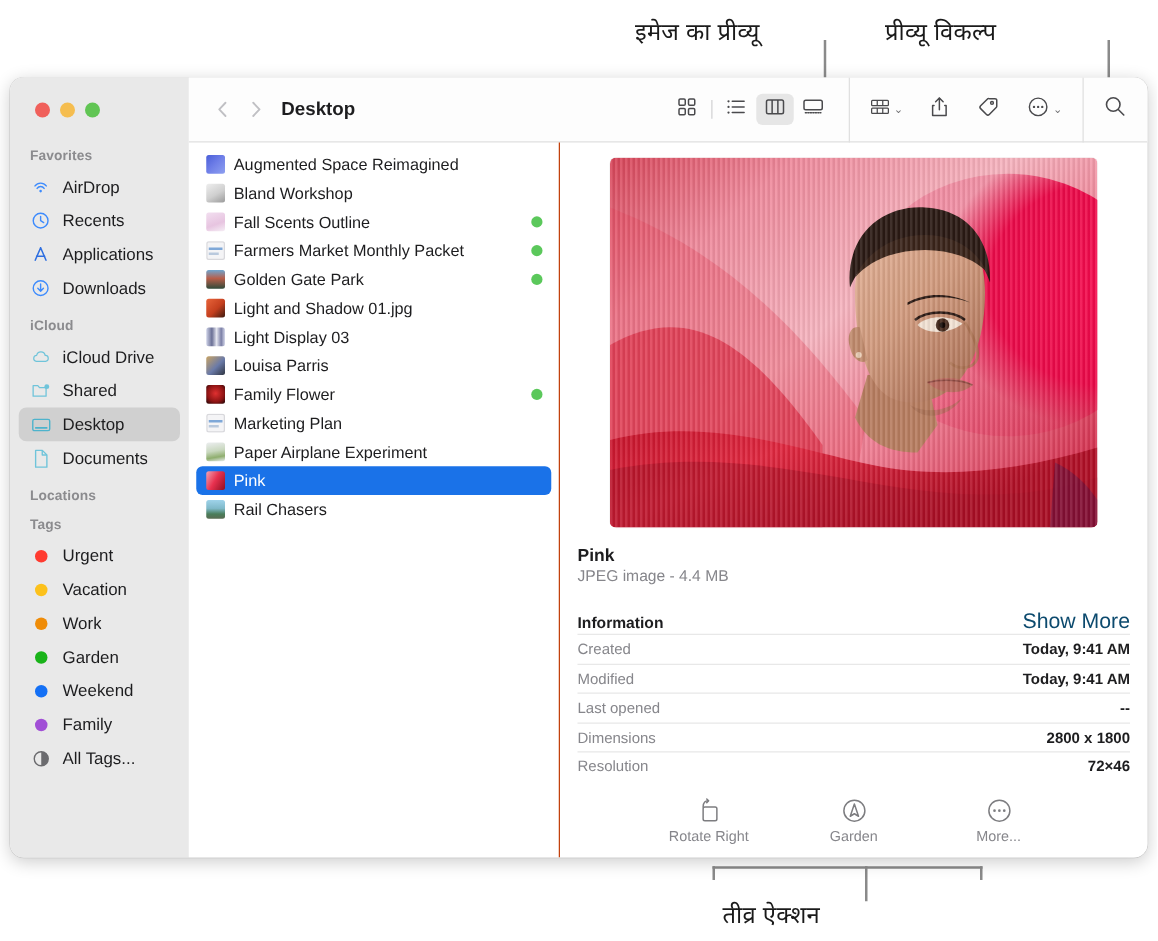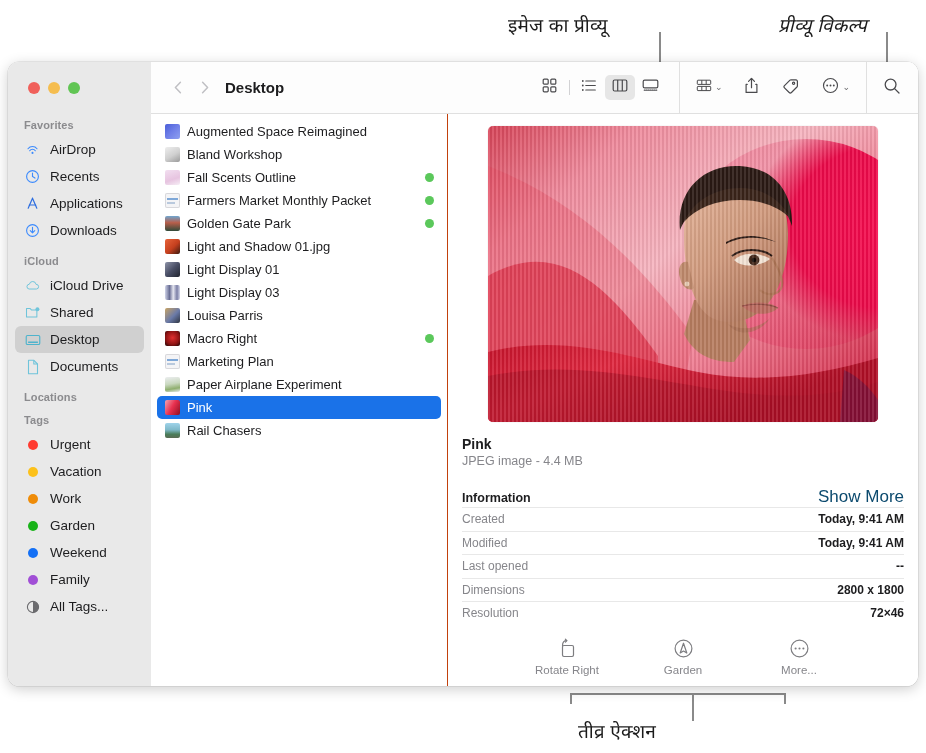--- a/index.html
+++ b/index.html
@@ -300,21 +300,21 @@
   .qa-label { font-size: 11.5px; color: #86868b; white-space: nowrap; }
 </style>
 </head>
 <body>
 
 <div id="root">
 
   <div class="anno-label" style="left:508px; top:12px;">इमेज का प्रीव्यू</div>
   <div class="leader" style="left:659px; top:32px; width:2px; height:92px;"></div>
 
-  <div class="anno-label" style="left:778px; top:12px;font-style:italic;">प्रीव्यू विकल्प</div>
+  <div class="anno-label" style="left:708px; top:12px;">प्रीव्यू विकल्प</div>
   <div class="leader" style="left:886px; top:32px; width:2px; height:468px;"></div>
 
   <div class="bracket" style="left:570px; top:693px; width:216px; height:11px;"></div>
   <div class="leader" style="left:692px; top:693px; width:2px; height:28px;"></div>
   <div class="anno-label" style="left:578px; top:718px;">तीव्र ऐक्शन</div>
 
   <div class="window">
 
     <div class="sidebar">
 
@@ -607,38 +607,34 @@
             <span class="file-thumb" style="background:linear-gradient(180deg,#6fa6d0 0%,#b85e4a 45%,#2f4a3a 100%);"></span>
             <span class="file-name">Golden Gate Park</span>
             <span class="green-tag"></span>
           </div>
 
           <div class="file-row">
             <span class="file-thumb" style="background:linear-gradient(135deg,#e8643a 0%,#c43f1e 55%,#3b1a10 100%);"></span>
             <span class="file-name">Light and Shadow 01.jpg</span>
           </div>
 
-          <div class="file-row">
-            <span class="file-thumb" style="background:linear-gradient(135deg,#8e93a8 0%,#4a4f66 50%,#20242f 100%);"></span>
-            <span class="file-name">Light Display 01</span>
-          </div>
 
           <div class="file-row">
             <span class="file-thumb" style="background:linear-gradient(90deg,#cfd3e8 0%,#6a6f95 30%,#e5e6f0 55%,#7b7fa6 80%,#d5d8ea 100%);"></span>
             <span class="file-name">Light Display 03</span>
           </div>
 
           <div class="file-row">
             <span class="file-thumb" style="background:linear-gradient(135deg,#c9a464 0%,#6a7aa8 55%,#2e3440 100%);"></span>
             <span class="file-name">Louisa Parris</span>
           </div>
 
           <div class="file-row">
             <span class="file-thumb" style="background:radial-gradient(circle at 50% 45%, #e03030 0%, #8e1414 60%, #1a0505 100%);"></span>
-            <span class="file-name">Macro Right</span>
+            <span class="file-name">Family Flower</span>
             <span class="green-tag"></span>
           </div>
 
           <div class="file-row">
             <span class="file-thumb" style="background:#f4f4f6;box-shadow:inset 0 0 0 1px #d8d8dc;">
               <span style="position:absolute;left:2px;top:5px;width:11px;height:2px;background:#7fa8d8;"></span>
               <span style="position:absolute;left:2px;top:9px;width:8px;height:1.5px;background:#b9c9dd;"></span>
             </span>
             <span class="file-name">Marketing Plan</span>
           </div>

